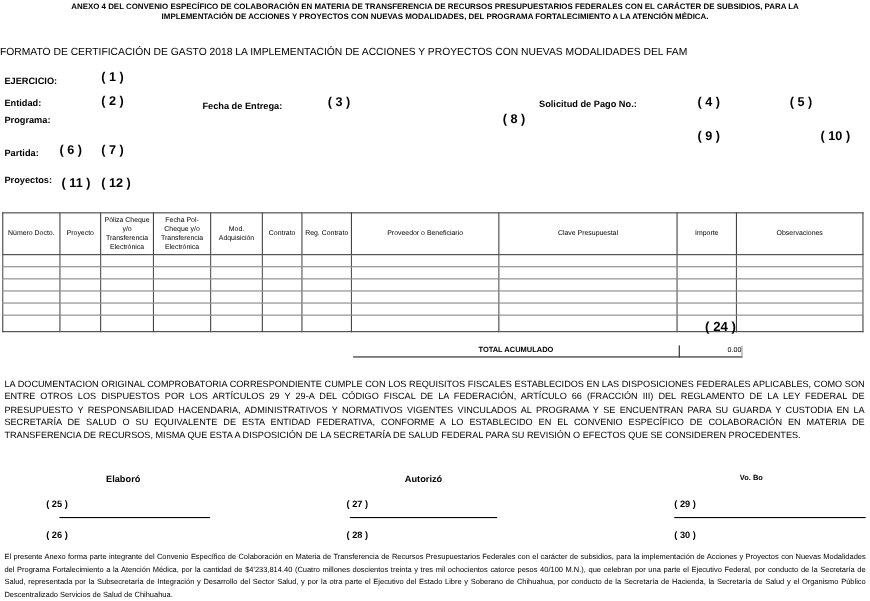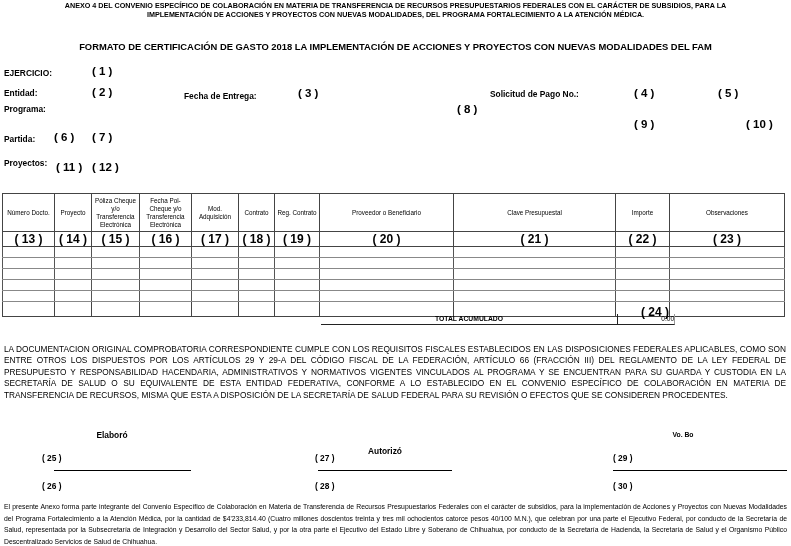--- a/index.html
+++ b/index.html
@@ -1,19 +1,19 @@
 <!DOCTYPE html>
 <html><head>
 <meta charset="utf-8">
 <style>
   html, body { margin:0; padding:0; background:#fff; }
   body { width:791px; height:546px; position:relative; overflow:hidden; font-family:"Liberation Sans", sans-serif; color:#000; }
   .abs { position:absolute; }
   .hdr { left:0; width:791px; text-align:center; font-weight:bold; font-size:7.2px; line-height:9px; }
-  .title { left:0; width:791px; text-align:center; font-weight:bold; font-size:9.4px; top:41px; }
+  .title { left:0; width:791px; font-weight:normal; font-size:9.4px; top:41px; }
   .lbl { font-weight:bold; font-size:8.4px; }
   .num { font-weight:bold; font-size:11.5px; }
   table.grid { position:absolute; left:2px; top:193px; border-collapse:collapse; table-layout:fixed; }
   table.grid td { border:1px solid #444; padding:0; font-size:6.3px; text-align:center; vertical-align:middle; line-height:8px; }
   table.grid tr.head td { height:37px; }
   table.grid tr.nums td { height:14px; font-weight:bold; font-size:12px; line-height:13px; }
   table.grid tr.empty td { height:10px; border-color:#888 #555; }
   table.grid tr.last td { height:14px; }
   .total { position:absolute; left:321px; top:314px; width:353px; height:10px; font-size:6.8px; font-weight:bold; }
   .total .t-lbl { position:absolute; left:0; top:0; width:296px; height:10px; text-align:center; line-height:10px; border-bottom:1px solid #222; }
@@ -78,33 +78,20 @@
     <td>Proyecto</td>
     <td>Póliza Cheque y/o Transferencia Electrónica</td>
     <td>Fecha Pol- Cheque y/o Transferencia Electrónica</td>
     <td>Mod. Adquisición</td>
     <td>Contrato</td>
     <td>Reg. Contrato</td>
     <td>Proveedor o Beneficiario</td>
     <td>Clave Presupuestal</td>
     <td>Importe</td>
     <td>Observaciones</td>
-  </tr>
-  <tr class="nums">
-    <td>( 13 )</td>
-    <td>( 14 )</td>
-    <td>( 15 )</td>
-    <td>( 16 )</td>
-    <td>( 17 )</td>
-    <td>( 18 )</td>
-    <td>( 19 )</td>
-    <td>( 20 )</td>
-    <td>( 21 )</td>
-    <td>( 22 )</td>
-    <td>( 23 )</td>
   </tr>
   <tr class="empty">
         <td></td>
         <td></td>
         <td></td>
         <td></td>
         <td></td>
         <td></td>
         <td></td>
         <td></td>
@@ -185,21 +172,21 @@
   <div class="t-val">0.00</div>
 </div>
 
 <div class="abs para">LA DOCUMENTACION ORIGINAL COMPROBATORIA CORRESPONDIENTE CUMPLE CON LOS REQUISITOS FISCALES ESTABLECIDOS EN LAS DISPOSICIONES FEDERALES APLICABLES, COMO SON ENTRE OTROS LOS DISPUESTOS POR LOS ARTÍCULOS 29 Y 29-A DEL CÓDIGO FISCAL DE LA FEDERACIÓN, ARTÍCULO 66 (FRACCIÓN III) DEL REGLAMENTO DE LA LEY FEDERAL DE PRESUPUESTO Y RESPONSABILIDAD HACENDARIA, ADMINISTRATIVOS Y NORMATIVOS VIGENTES VINCULADOS AL PROGRAMA Y SE ENCUENTRAN PARA SU GUARDA Y CUSTODIA EN LA SECRETARÍA DE SALUD O SU EQUIVALENTE DE ESTA ENTIDAD FEDERATIVA, CONFORME A LO ESTABLECIDO EN EL CONVENIO ESPECÍFICO DE COLABORACIÓN EN MATERIA DE  TRANSFERENCIA DE RECURSOS, MISMA QUE ESTA A DISPOSICIÓN  DE LA SECRETARÍA DE SALUD FEDERAL PARA SU REVISIÓN O EFECTOS QUE SE CONSIDEREN PROCEDENTES.</div>
 
 <div class="abs sig-title" style="left:42px;top:430px;">Elaboró</div>
 <div class="abs sig-num" style="left:42px;top:453px;">( 25 )</div>
 <div class="abs sig-line" style="left:54px;top:470px;width:137px;"></div>
 <div class="abs sig-num" style="left:42px;top:481px;">( 26 )</div>
 
-<div class="abs sig-title" style="left:315px;top:430px;margin-top:16px;">Autorizó</div>
+<div class="abs sig-title" style="left:315px;top:430px;">Autorizó</div>
 <div class="abs sig-num" style="left:315px;top:453px;">( 27 )</div>
 <div class="abs sig-line" style="left:318px;top:470px;width:134px;"></div>
 <div class="abs sig-num" style="left:315px;top:481px;">( 28 )</div>
 
 <div class="abs sig-title" style="left:613px;top:431px;font-size:6.8px;">Vo. Bo</div>
 <div class="abs sig-num" style="left:613px;top:453px;">( 29 )</div>
 <div class="abs sig-line" style="left:613px;top:470px;width:174px;"></div>
 <div class="abs sig-num" style="left:613px;top:481px;">( 30 )</div>
 
 <div class="abs foot">El presente Anexo forma parte integrante del Convenio Específico de Colaboración en Materia de Transferencia de Recursos Presupuestarios Federales con el carácter de subsidios, para la implementación de Acciones y Proyectos con Nuevas Modalidades del Programa Fortalecimiento a la Atención Médica, por la cantidad de $4'233,814.40 (Cuatro millones doscientos treinta y tres mil ochocientos catorce pesos 40/100 M.N.), que celebran por una parte el Ejecutivo Federal, por conducto de la Secretaría de Salud, representada por la Subsecretaría de Integración y Desarrollo del Sector Salud, y por la otra parte el Ejecutivo del Estado Libre y Soberano de Chihuahua, por conducto de la Secretaría de Hacienda, la Secretaría de Salud y el Organismo Público Descentralizado Servicios de Salud de Chihuahua.</div>

